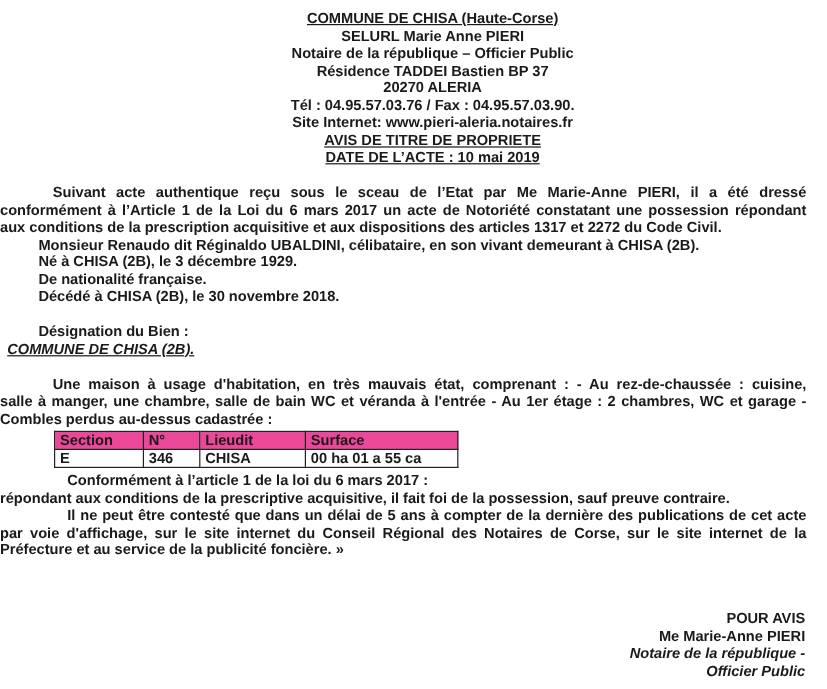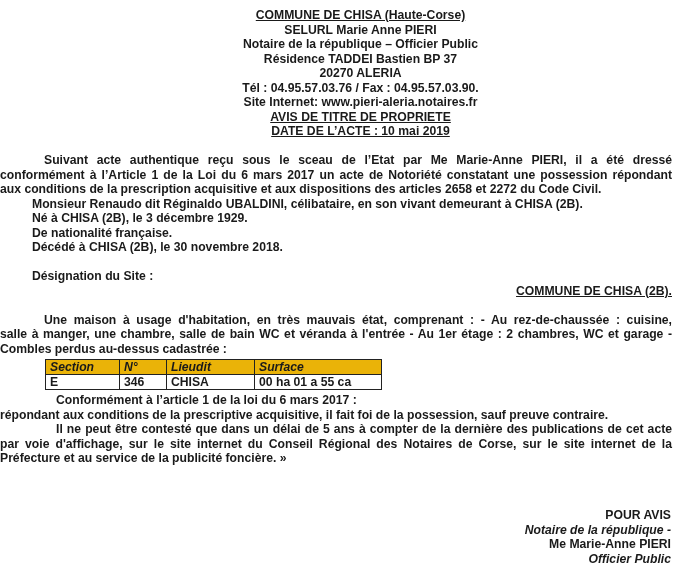--- a/index.html
+++ b/index.html
@@ -48,40 +48,41 @@
     .sub { padding-left: 44px; }
     .line { display: block; }
     .just-line {
       display: block;
       text-align: justify;
       text-align-last: justify;
     }
     .spacer { height: 14.5px; }
     .center-title {
       display: block;
-      text-align: right;
+      text-align: left;
       padding-left: 6px;
+      font-style: italic;
     }
 
     table.cad {
       border-collapse: collapse;
       margin-left: 45px;
       margin-top: 3px;
       margin-bottom: 3px;
       font-size: 12.2px;
     }
     table.cad td, table.cad th {
       border: 1px solid #222;
       padding: 0 4px;
       text-align: left;
       height: 14px;
       line-height: 14px;
       font-weight: bold;
     }
-    table.cad th { background: #eab308; font-style: italic; }
+    table.cad th { background: #ec4899; }
     .c1 { width: 65px; }
     .c2 { width: 38px; }
     .c3 { width: 79px; }
     .c4 { width: 118px; }
 
     .sign {
       position: absolute;
       right: 18px;
       top: 508px;
       text-align: right;
@@ -104,34 +105,34 @@
     <span class="line">Site Internet: www.pieri-aleria.notaires.fr</span>
     <span class="line u">AVIS DE TITRE DE PROPRIETE</span>
     <span class="line u">DATE DE L’ACTE : 10 mai 2019</span>
   </div>
 
   <div class="body">
 
     <div class="para">
       <span class="just-line" style="padding-left:44px">Suivant acte authentique reçu sous le sceau de l’Etat par Me Marie-Anne PIERI, il a été dressé</span>
       <span class="just-line">conformément à l’Article 1 de la Loi du 6 mars 2017 un acte de Notoriété constatant une possession répondant</span>
-      <span class="line">aux conditions de la prescription acquisitive et aux dispositions des articles 2658 et 2272 du Code Civil.</span>
+      <span class="line">aux conditions de la prescription acquisitive et aux dispositions des articles 1317 et 2272 du Code Civil.</span>
     </div>
 
     <div class="sub">
       <span class="line" style="margin-left:-12px">Monsieur Renaudo dit Réginaldo UBALDINI, célibataire, en son vivant demeurant à CHISA (2B).</span>
       <span class="line" style="margin-left:-12px">Né à CHISA (2B), le 3 décembre 1929.</span>
       <span class="line" style="margin-left:-12px">De nationalité française.</span>
       <span class="line" style="margin-left:-12px">Décédé à CHISA (2B), le 30 novembre 2018.</span>
     </div>
 
     <div class="spacer"></div>
 
     <div class="sub">
-      <span class="line" style="margin-left:-12px">Désignation du Site :</span>
+      <span class="line" style="margin-left:-12px">Désignation du Bien :</span>
     </div>
     <span class="center-title u">COMMUNE DE CHISA  (2B).</span>
 
     <div class="spacer"></div>
 
     <div class="para">
       <span class="just-line" style="padding-left:44px">Une maison à usage d'habitation, en très mauvais état, comprenant : - Au rez-de-chaussée : cuisine,</span>
       <span class="just-line">salle à manger, une chambre, salle de bain WC et véranda à l'entrée - Au 1er étage : 2 chambres, WC et garage -</span>
       <span class="line">Combles perdus au-dessus  cadastrée :</span>
     </div>
@@ -157,18 +158,18 @@
       <span class="line" style="padding-left:56px">Conformément à l’article 1 de la loi du 6 mars 2017 :</span>
       <span class="line">répondant aux conditions de la prescriptive acquisitive, il fait foi de la possession, sauf preuve contraire.</span>
       <span class="just-line" style="padding-left:56px">Il ne peut être contesté que dans un délai de 5 ans à compter de la dernière des publications de cet acte</span>
       <span class="just-line">par voie d'affichage, sur le site internet du Conseil Régional des Notaires de Corse, sur le site internet de la</span>
       <span class="line">Préfecture et au service de la publicité foncière. »</span>
     </div>
   </div>
 
   <div class="sign">
     <span class="line">POUR AVIS</span>
+    <span class="line">Me Marie-Anne PIERI</span>
     <span class="line it">Notaire de la république -</span>
-    <span class="line">Me Marie-Anne PIERI</span>
     <span class="line it">Officier Public</span>
   </div>
 
 </div>
 
 </body></html>

